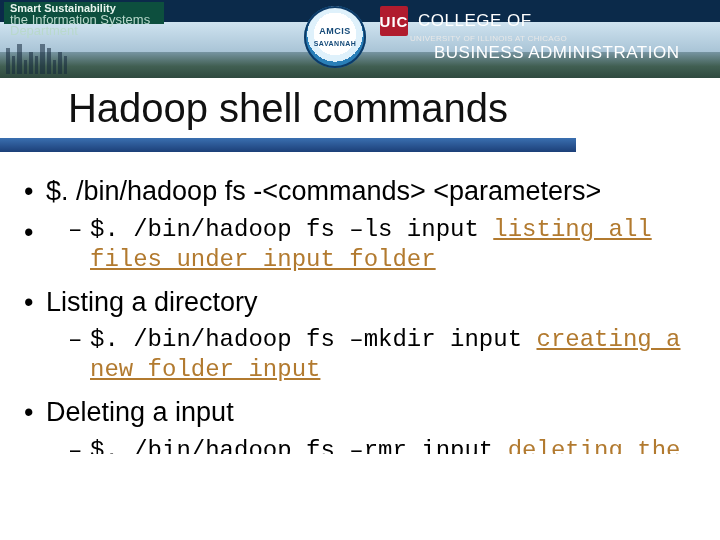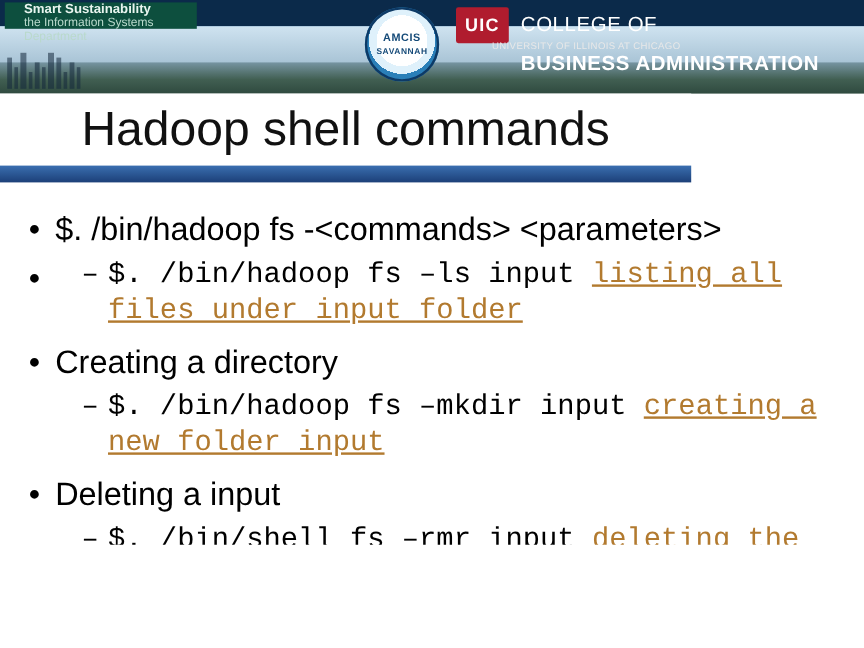--- a/index.html
+++ b/index.html
@@ -2,36 +2,36 @@
 <html><head>
 <meta charset="utf-8">
 <style>
   * { margin: 0; padding: 0; box-sizing: border-box; }
   html, body { width: 720px; height: 540px; overflow: hidden; font-family: Arial, Helvetica, sans-serif; background: #fff; }
   .slide { width: 720px; height: 540px; position: relative; background: #fff; }
 
   
   .banner { position: relative; width: 720px; height: 78px; background: linear-gradient(to bottom, #0b2a4a 0%, #0b2a4a 28%, #7fa6c7 28%, #b8cbd8 40%, #8aa8bf 60%, #415f52 85%, #2f4a3f 100%); }
   .banner .sky { position: absolute; top: 22px; left: 0; right: 0; height: 30px; background: linear-gradient(to bottom, #cfe3f0, #a9c4d6); }
-  .banner .badge-left { position: absolute; top: 2px; left: 4px; width: 160px; height: 22px; background: #0d4f3e; color: #cfe9de; font-size: 10px; line-height: 11px; padding: 1px 16px; }
+  .banner .badge-left { position: absolute; top: 2px; left: 4px; width: 160px; height: 22px; background: #0d4f3e; color: #cfe9de; font-size: 10px; line-height: 11px; padding: 1px 6px; }
   .banner .badge-left .t1 { font-weight: bold; font-size: 11px; color: #e8f5ef; }
-  .banner .badge-left .t2 { font-size: 10px; color: #b9d9cc; }
+  .banner .badge-left .t2 { font-size: 13px; color: #b9d9cc; }
   .banner .amcis {
     position: absolute; top: 6px; left: 304px; width: 62px; height: 62px; border-radius: 50%;
     background: radial-gradient(circle at 50% 45%, #ffffff 0 46%, #dff1fb 46% 60%, #2a7fb8 60% 78%, #13558c 78% 100%);
     box-shadow: 0 0 0 2px #0d3a66 inset;
   }
   .banner .amcis .atxt { position: absolute; top: 20px; left: 0; right: 0; text-align: center; font-size: 9px; font-weight: bold; color: #154a78; letter-spacing: .5px; }
   .banner .amcis .atxt2 { position: absolute; top: 34px; left: 0; right: 0; text-align: center; font-size: 7px; font-weight: bold; color: #154a78; letter-spacing: .5px; }
   .banner .uic { position: absolute; top: 6px; right: 10px; width: 330px; text-align: left; color: #fff; }
   .banner .uic .row { display: flex; align-items: center; gap: 10px; }
-  .banner .uic .mark { width: 44px; height: 30px; background: #b01c2e; display: flex; align-items: center; justify-content: center; font-weight: bold; font-size: 15px; color: #fff; letter-spacing: 1px; border-radius: 2px; }
+  .banner .uic .mark { width: 28px; height: 30px; background: #b01c2e; display: flex; align-items: center; justify-content: center; font-weight: bold; font-size: 15px; color: #fff; letter-spacing: 1px; border-radius: 2px; }
   .banner .uic .coll { font-size: 17px; font-weight: 300; letter-spacing: .5px; }
   .banner .uic .sub { font-size: 8px; letter-spacing: .3px; margin-left: 30px; margin-top: -2px; color: #e8e8e8; }
-  .banner .uic .ba { font-size: 17px; font-weight: bold; letter-spacing: .5px; margin-left: 54px; margin-top: 0; }
+  .banner .uic .ba { font-size: 17px; font-weight: normal; letter-spacing: .5px; margin-left: 54px; margin-top: 0; }
   .banner .skyline { position: absolute; left: 6px; bottom: 4px; display: flex; gap: 2px; align-items: flex-end; }
   .banner .skyline span { display: inline-block; background: rgba(20,40,60,.55); }
   .b1 { width: 4px; height: 26px; } .b2 { width: 3px; height: 18px; } .b3 { width: 5px; height: 30px; } .b4 { width: 3px; height: 14px; } .b5 { width: 4px; height: 22px; }
 
   
   .title-wrap { position: relative; width: 576px; height: 74px; background: #fff; }
   .title-wrap .underbar { position: absolute; left: 0; right: 0; bottom: 0; height: 14px; background: linear-gradient(to bottom, #3a6fb0, #1c3f78); }
   .title-wrap h1 { position: absolute; top: 8px; left: 0; right: 0; text-align: center; font-size: 40px; font-weight: 400; color: #111; }
 
   
@@ -94,31 +94,31 @@
         <span>$. /bin/hadoop fs -&lt;commands&gt; &lt;parameters&gt;</span>
       </li>
       <li>
         <ul class="sub">
           <li>
             <span>$. /bin/hadoop fs –ls input  </span><span class="hl">listing all files under input folder</span>
           </li>
         </ul>
       </li>
       <li>
-        <span>Creating a directory</span>
+        <span>Listing a directory</span>
         <ul class="sub">
           <li>
             <span>$. /bin/hadoop fs –mkdir input </span><span class="hl">creating a new folder input</span>
           </li>
         </ul>
       </li>
       <li>
         <span>Deleting a input</span>
         <ul class="sub">
           <li class="cut">
-            <span>$. /bin/shell fs –rmr input </span><span class="hl">deleting the folder input</span>
+            <span>$. /bin/hadoop fs –rmr input </span><span class="hl">deleting the folder input</span>
           </li>
         </ul>
       </li>
     </ul>
   </div>
 
 </div>
 
 </body></html>

